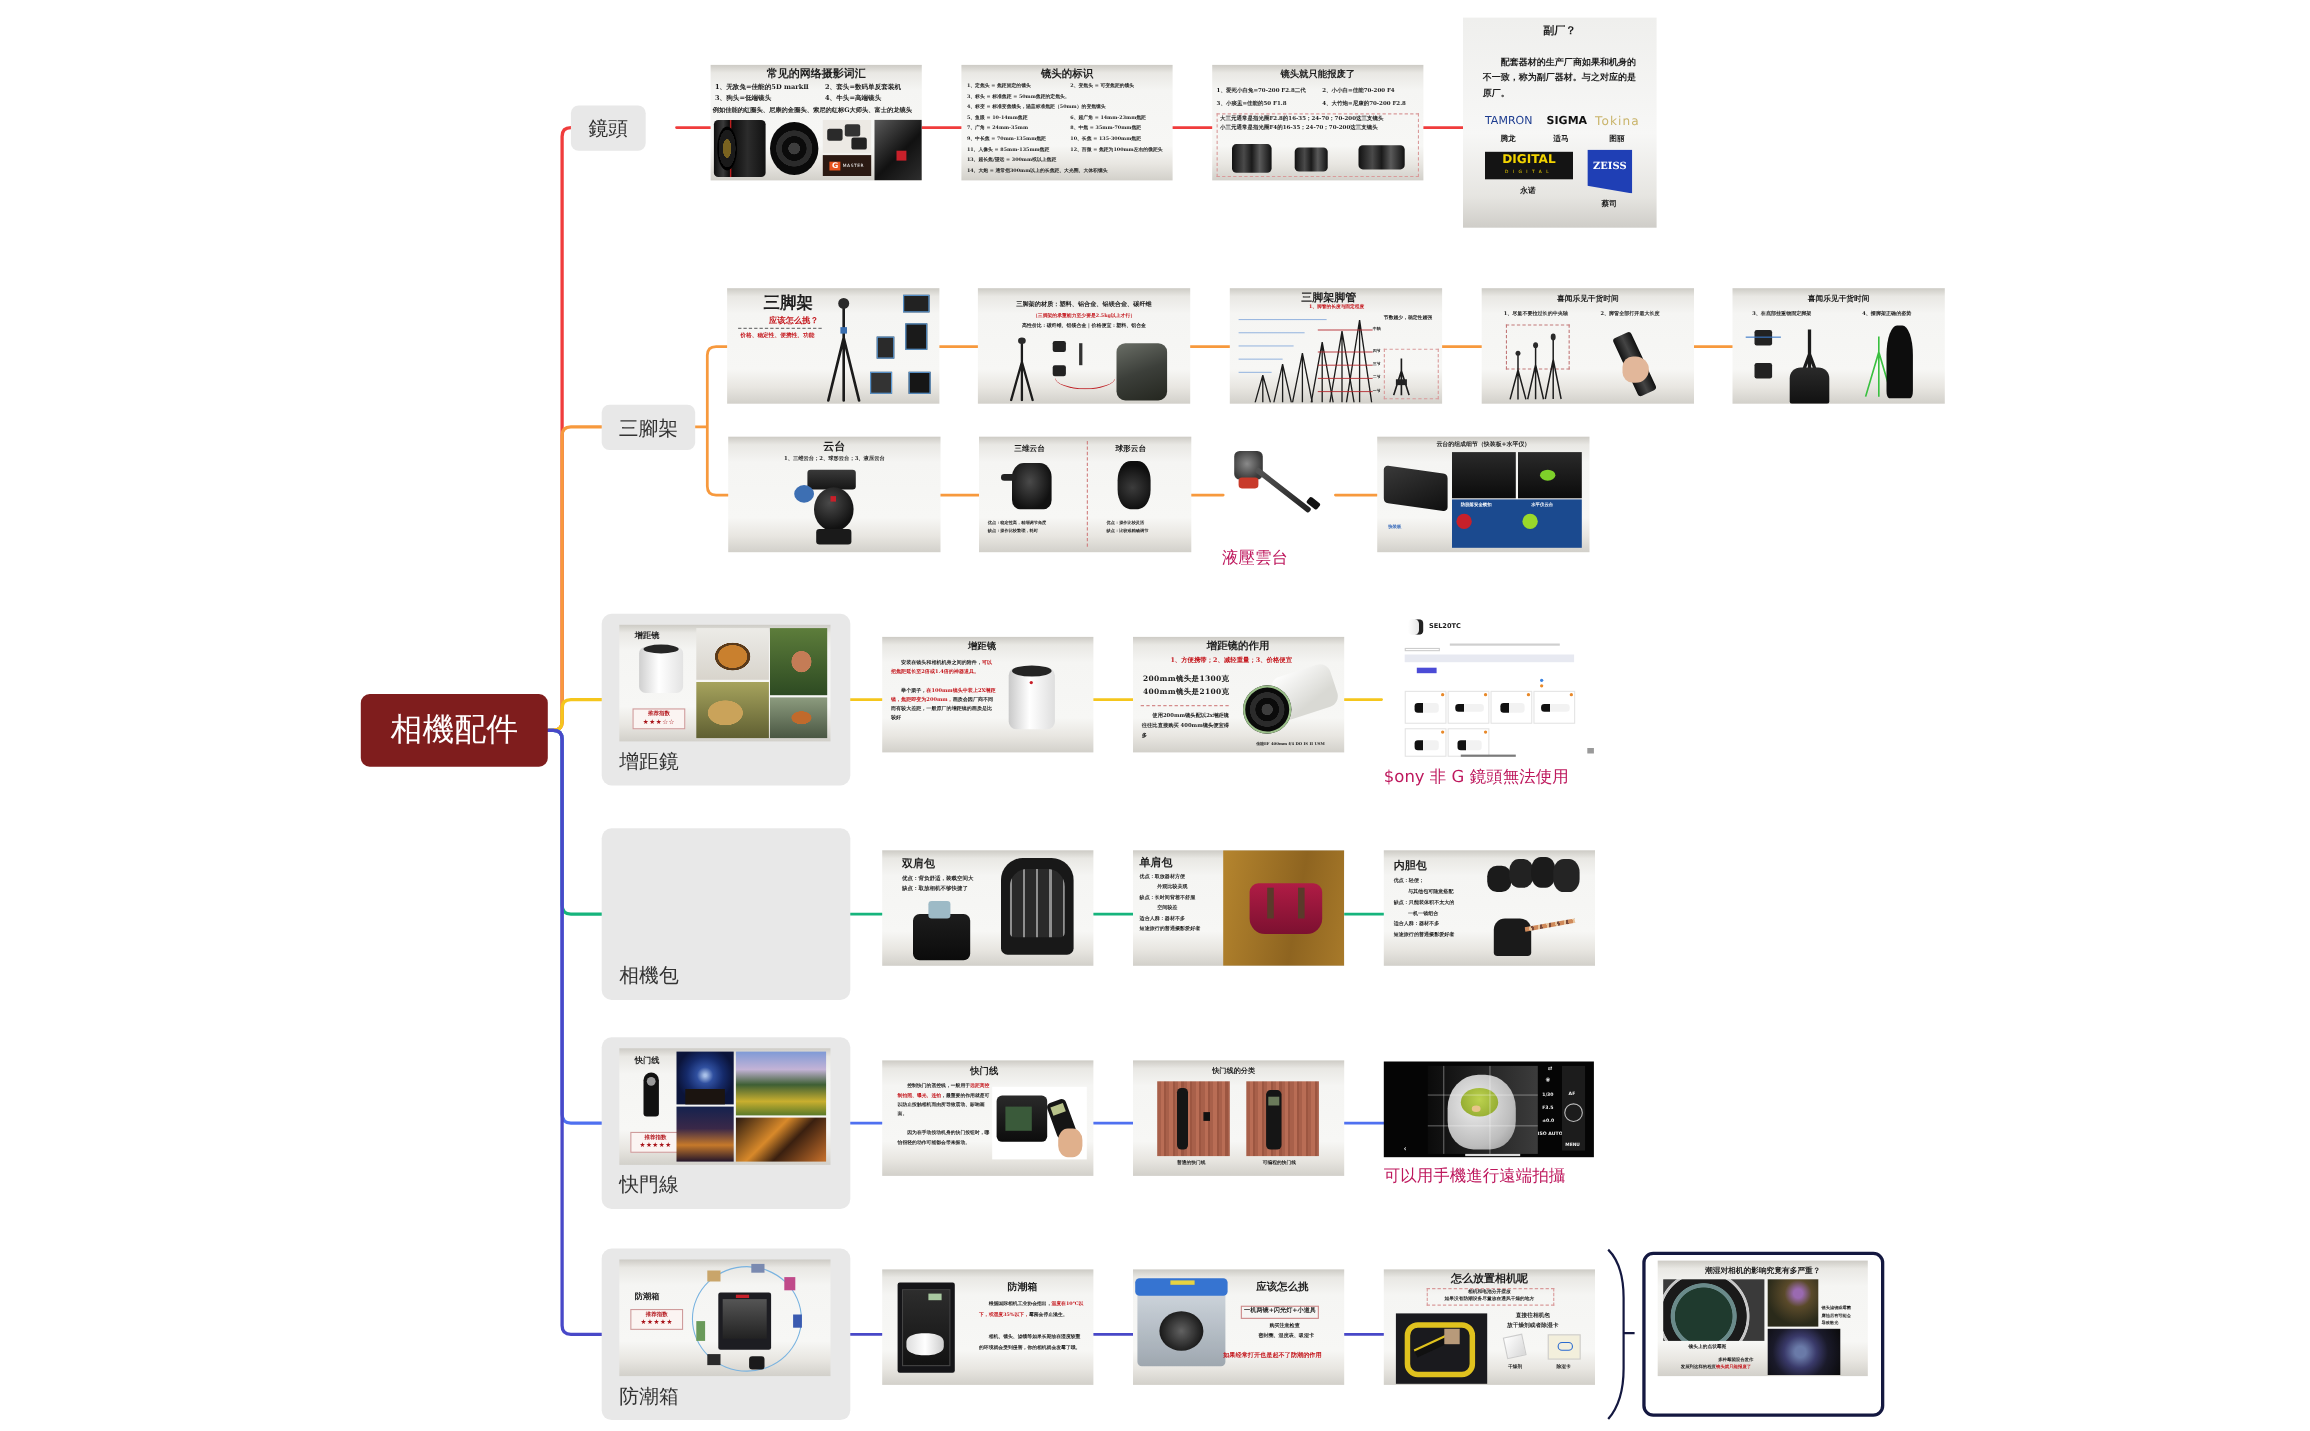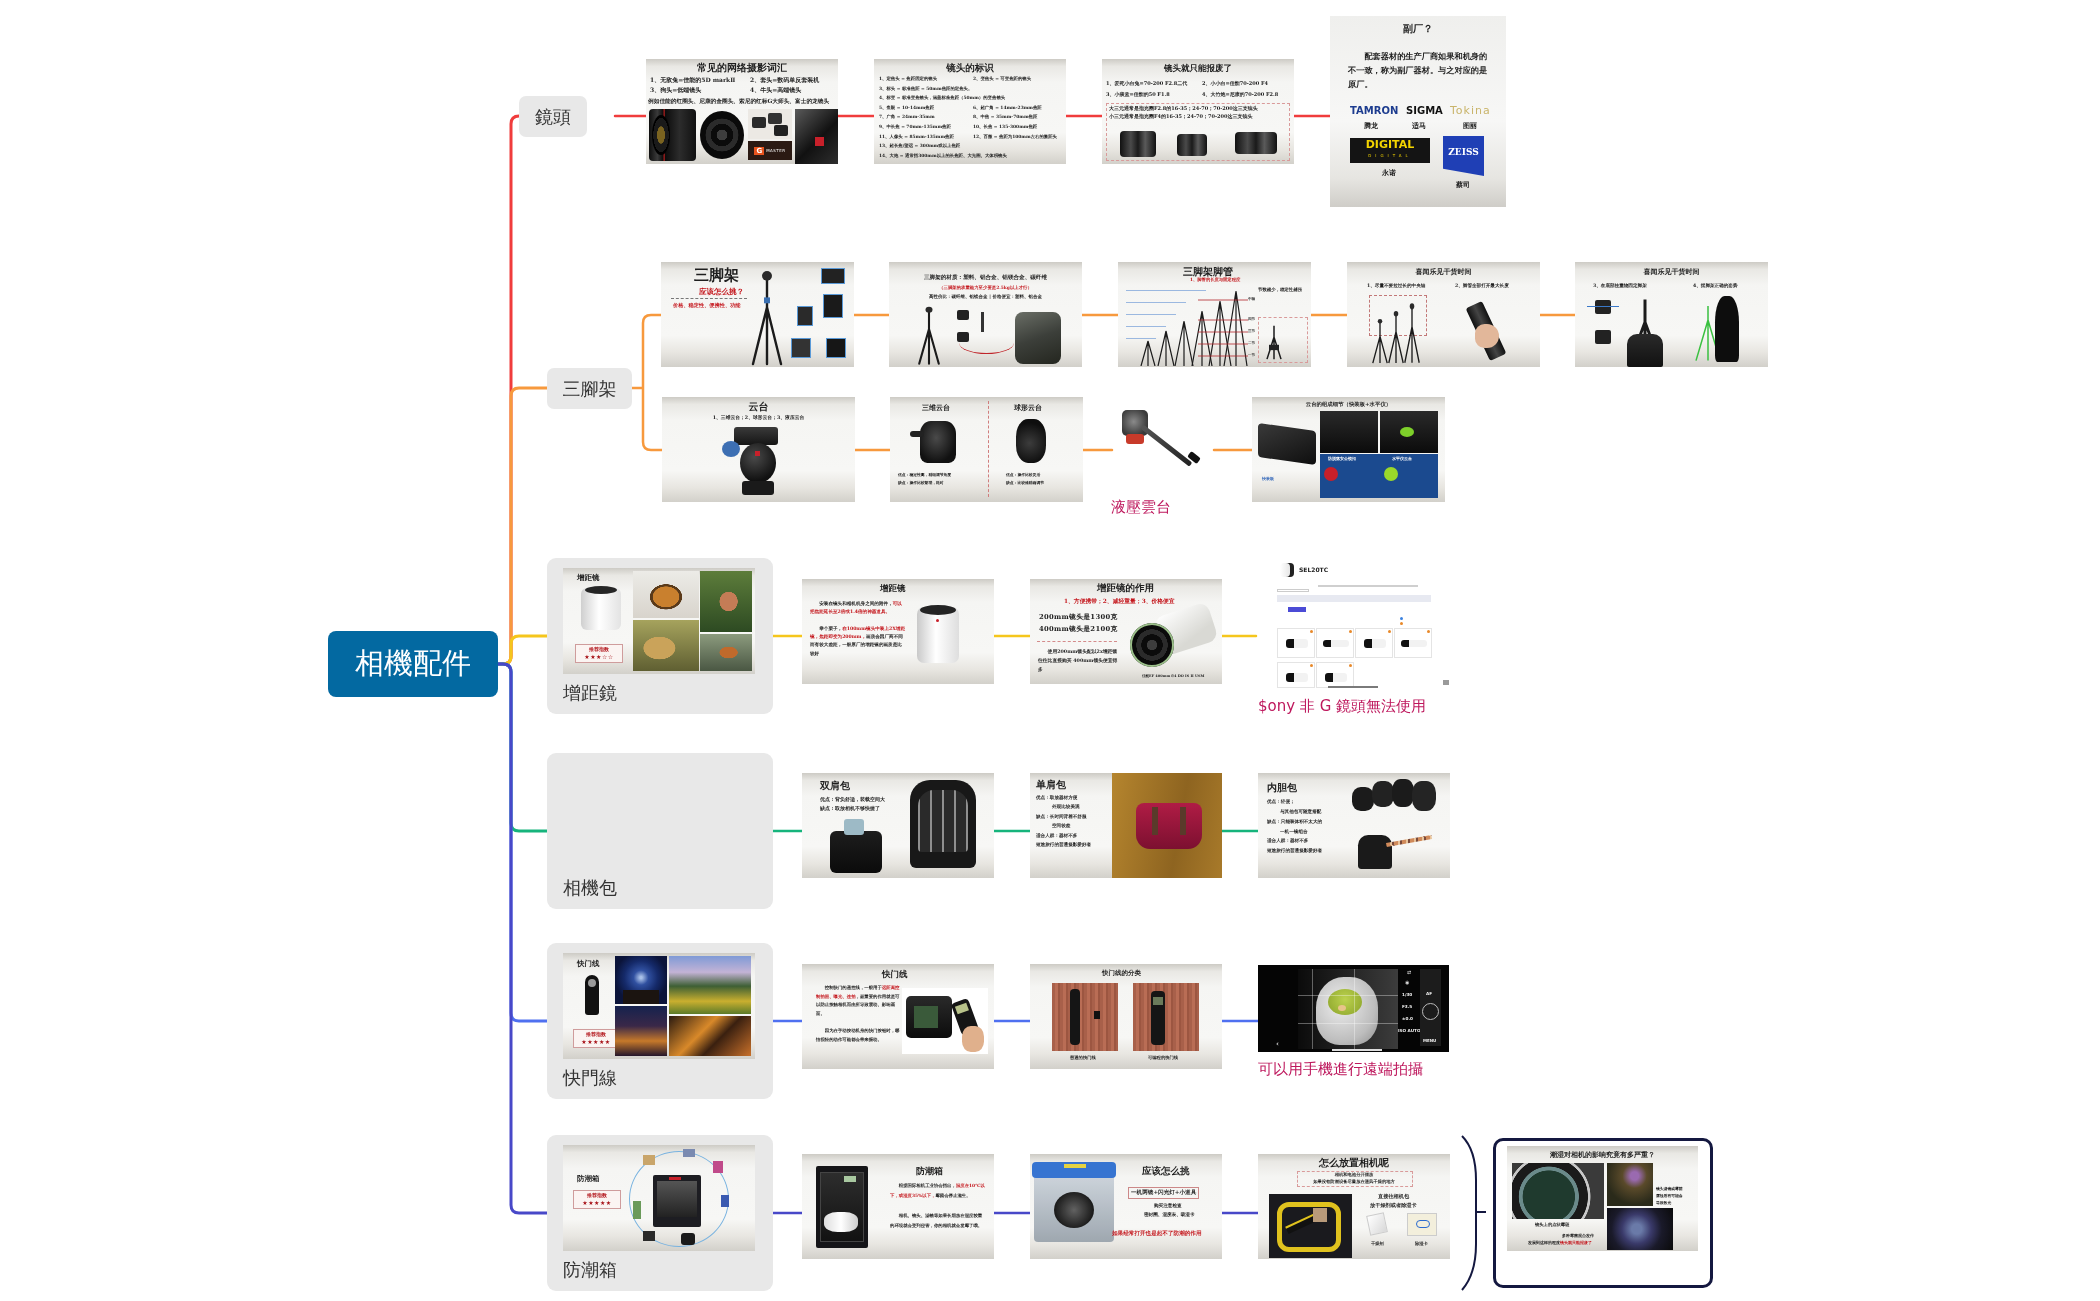--- a/index.html
+++ b/index.html
@@ -1,20 +1,20 @@
 <!DOCTYPE html>
 <html><head>
 <meta charset="utf-8">
 <style>
 *{box-sizing:border-box;margin:0;padding:0}
 html,body{width:2100px;height:1301px;background:#ffffff;overflow:hidden}
 body{position:relative;font-family:"DejaVu Sans","Liberation Sans",sans-serif;color:#333}
 .a{position:absolute}
 svg.wires{position:absolute;left:0;top:0}
-.root{left:328px;top:631px;width:170px;height:66px;background:#0369a1;border-radius:8px;color:#fff;font-size:29px;display:flex;align-items:center;justify-content:center;letter-spacing:0}
+.root{left:328px;top:631px;width:170px;height:66px;background:#7f1d1d;border-radius:8px;color:#fff;font-size:29px;display:flex;align-items:center;justify-content:center;letter-spacing:0}
 .topic{position:absolute;background:#e8e8e8;border-radius:7px;color:#333;font-size:18px;display:flex;align-items:center;justify-content:center;height:41px}
 .card{position:absolute;left:547px;width:226px;height:156px;background:#e8e8e8;border-radius:9px}
 .card .thumb{position:absolute;left:16px;top:10px;width:192px;height:106px;overflow:hidden}
 .card .clabel{position:absolute;left:16px;top:124px;font-size:18px;color:#333;line-height:22px}
 .bg{background:linear-gradient(180deg,#cdcbc5 0%,#e9e8e4 7%,#f5f5f3 22%,#f7f7f5 70%,#e8e6e1 86%,#d2d0ca 100%)}
 .slide{position:absolute;width:192px;height:105px;overflow:hidden;font-family:"DejaVu Serif","Liberation Serif",serif;color:#1e1e1e;background:linear-gradient(180deg,#cdcbc5 0%,#e9e8e4 7%,#f5f5f3 22%,#f7f7f5 70%,#e8e6e1 86%,#d2d0ca 100%)}
 .thumb{font-family:"DejaVu Serif","Liberation Serif",serif;color:#1e1e1e}
 .ttl{position:absolute;left:0;right:0;text-align:center;font-weight:bold;white-space:nowrap;line-height:1}
 .tx{position:absolute;font-size:5px;font-weight:bold;white-space:nowrap;line-height:1}
 .para{position:absolute;font-size:4.6px;line-height:8.2px;font-weight:bold;text-indent:2em;white-space:normal;word-break:break-all}
@@ -111,21 +111,21 @@
   <div class="tx" style="left:7px;top:47px">大三元通常是指光圈F2.8的16-35；24-70；70-200这三支镜头</div>
   <div class="tx" style="left:7px;top:55px">小三元通常是指光圈F4的16-35；24-70；70-200这三支镜头</div>
   <div class="ph" style="left:18px;top:72px;width:36px;height:26px;border-radius:4px;background:linear-gradient(90deg,#111,#4a4a4a 30%,#1a1a1a 50%,#5a5a5a 70%,#111)"></div>
   <div class="ph" style="left:75px;top:75px;width:30px;height:22px;border-radius:4px;background:linear-gradient(90deg,#111,#4a4a4a 30%,#1a1a1a 50%,#5a5a5a 70%,#111)"></div>
   <div class="ph" style="left:133px;top:73px;width:42px;height:22px;border-radius:4px;background:linear-gradient(90deg,#111,#4a4a4a 30%,#1a1a1a 50%,#5a5a5a 70%,#111)"></div>
 </div>
 
 <div class="slide" style="left:1330px;top:16px;width:176px;height:191px;background:linear-gradient(180deg,#efefed 0%,#f7f7f6 55%,#e6e5e1 85%,#cfcdc8 100%)">
   <div class="ttl" style="top:8px;font-size:10px">副厂？</div>
   <div class="para" style="left:18px;top:33px;width:142px;font-size:8.2px;line-height:14px">配套器材的生产厂商如果和机身的不一致，称为副厂器材。与之对应的是原厂。</div>
-  <div class="tx" style="left:20px;top:90px;font-family:'DejaVu Sans',sans-serif;font-size:10px;font-weight:700;color:#1d3c8f">TAMRON</div>
+  <div class="tx" style="left:20px;top:90px;font-family:'DejaVu Sans',sans-serif;font-size:10px;font-weight:400;color:#1d3c8f">TAMRON</div>
   <div class="tx" style="left:76px;top:90px;font-family:'DejaVu Sans',sans-serif;font-size:10px;color:#111">SIGMA</div>
   <div class="tx" style="left:120px;top:89px;font-family:'DejaVu Sans',sans-serif;font-size:11px;font-weight:normal;letter-spacing:1px;color:#c9b46a">Tokina</div>
   <div class="tx" style="left:34px;top:106px;font-size:7px">腾龙</div>
   <div class="tx" style="left:82px;top:106px;font-size:7px">适马</div>
   <div class="tx" style="left:133px;top:106px;font-size:7px">图丽</div>
   <div class="ph" style="left:20px;top:122px;width:80px;height:25px;background:#141414;text-align:center;font-family:'DejaVu Sans',sans-serif">
     <div style="color:#f3d400;font-weight:bold;font-size:11px;line-height:14px">DIGITAL</div>
     <div style="color:#f3d400;font-size:4px;letter-spacing:4px;line-height:7px">DIGITAL</div>
   </div>
   <div class="tx" style="left:52px;top:153px;font-size:7px">永诺</div>

